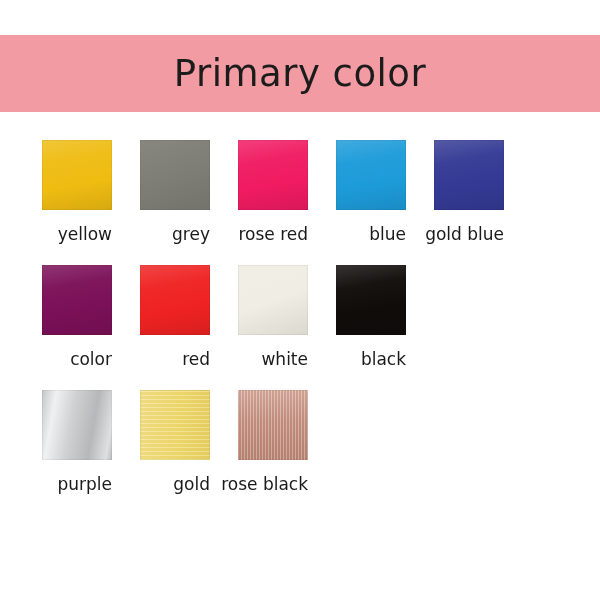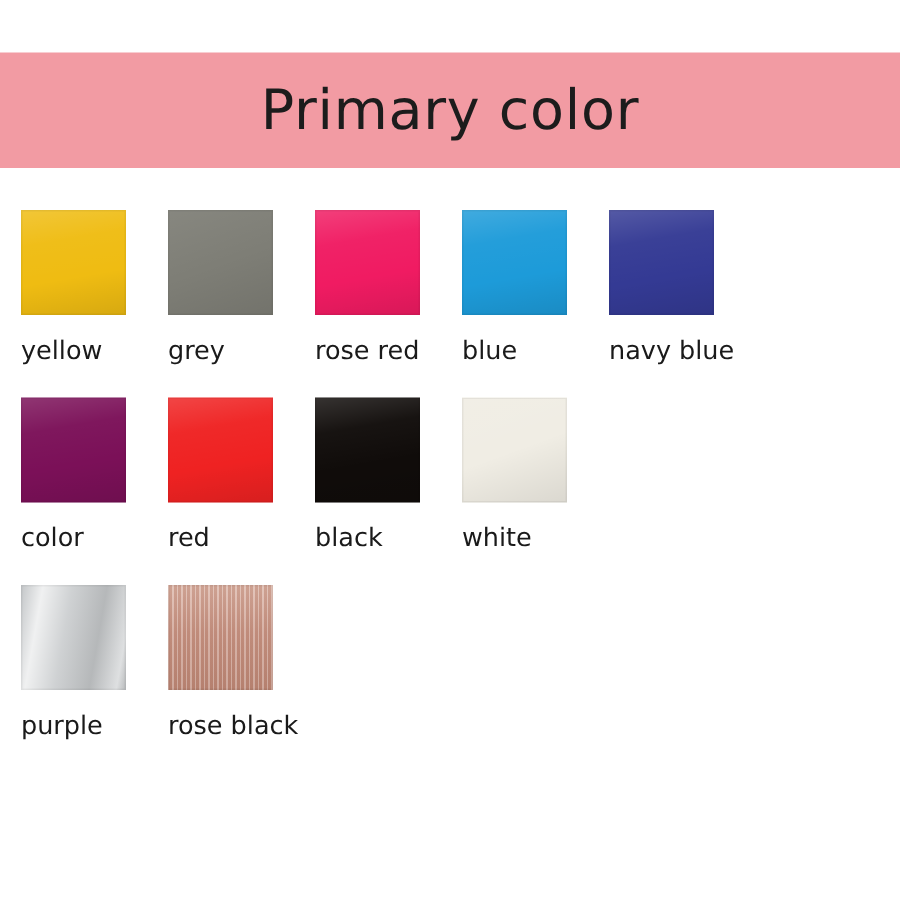--- a/index.html
+++ b/index.html
@@ -51,21 +51,21 @@
   .row {
     display: flex;
     justify-content: flex-start;
     padding-left: 14px;
     margin-bottom: 22px;
   }
   .cell {
     width: 98px;
     display: flex;
     flex-direction: column;
-    align-items: flex-start;
+    align-items: flex-end;
   }
   .swatch {
     width: 70px;
     height: 70px;
     background-color: #cccccc;
     position: relative;
   }
   .swatch-label {
     margin-top: 16px;
     font-family: "DejaVu Sans", sans-serif;
@@ -154,48 +154,52 @@
       <div class="cell">
         <div class="swatch edge finish-gloss" style="background-color: rgb(240, 27, 98);"></div>
         <div class="swatch-label">rose red</div>
       </div>
       <div class="cell">
         <div class="swatch edge finish-gloss" style="background-color: rgb(29, 155, 217);"></div>
         <div class="swatch-label">blue</div>
       </div>
       <div class="cell">
         <div class="swatch edge finish-gloss" style="background-color: rgb(52, 58, 148);"></div>
-        <div class="swatch-label">navy blue</div>
+        <div class="swatch-label">gold blue</div>
       </div>
     </div>
 
     <div class="row">
       <div class="cell">
         <div class="swatch edge finish-gloss" style="background-color: rgb(123, 16, 88);"></div>
         <div class="swatch-label">color</div>
       </div>
       <div class="cell">
         <div class="swatch edge finish-gloss" style="background-color: rgb(239, 34, 34);"></div>
         <div class="swatch-label">red</div>
       </div>
       <div class="cell">
+        <div class="swatch edge finish-matte" style="background-color: rgb(240, 237, 228);"></div>
+        <div class="swatch-label">white</div>
+      </div>
+      <div class="cell">
         <div class="swatch edge finish-gloss" style="background-color: rgb(16, 12, 10);"></div>
         <div class="swatch-label">black</div>
       </div>
-      <div class="cell">
-        <div class="swatch edge finish-matte" style="background-color: rgb(240, 237, 228);"></div>
-        <div class="swatch-label">white</div>
-      </div>
     </div>
 
     <div class="row">
       <div class="cell">
         <div class="swatch edge finish-silver" style="background-color: rgb(195, 198, 200);"></div>
         <div class="swatch-label">purple</div>
       </div>
       <div class="cell">
+        <div class="swatch edge finish-gold" style="background-color: rgb(242, 220, 114);"></div>
+        <div class="swatch-label">gold</div>
+      </div>
+      <div class="cell">
         <div class="swatch edge finish-rosegold" style="background-color: rgb(200, 148, 132);"></div>
         <div class="swatch-label">rose black</div>
       </div>
     </div>
 
   </div>
 </div>
 
 </body></html>

